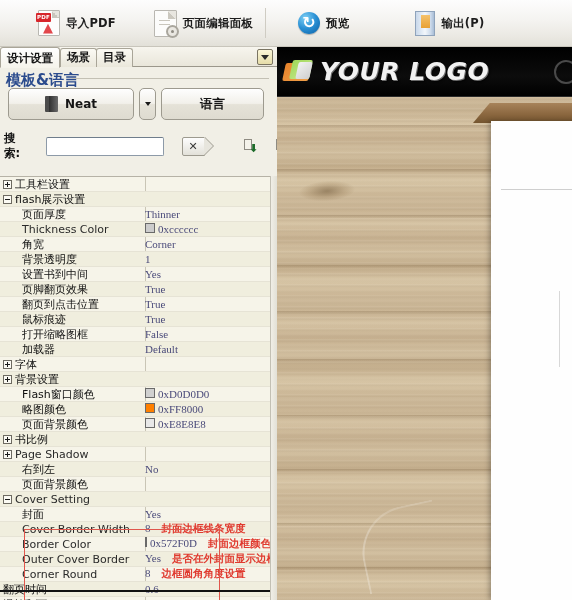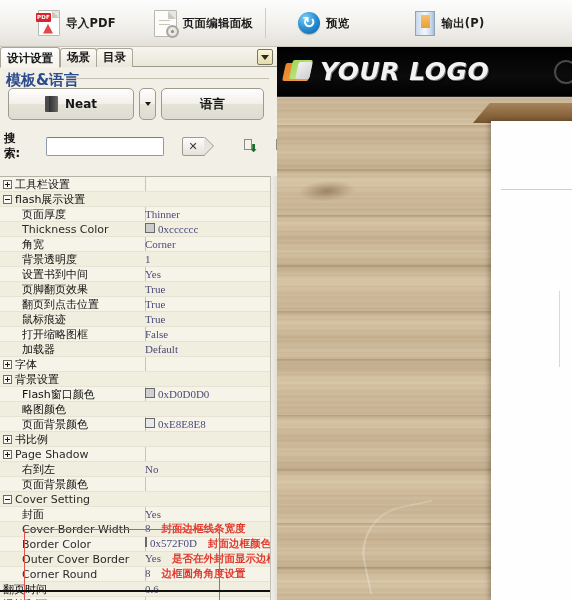--- a/index.html
+++ b/index.html
@@ -423,20 +423,24 @@
         </div>
         <div class="prow">
           <div class="pname child"><span>Flash窗口颜色</span></div>
           <div class="pval">
             <span class="swatch" style="background: rgb(208, 208, 208);"></span>
             <span>0xD0D0D0</span>
           </div>
         </div>
         <div class="prow alt">
           <div class="pname child"><span>略图颜色</span></div>
+          <div class="pval">
+            <span class="swatch" style="background: rgb(255, 128, 0);"></span>
+            <span>0xFF8000</span>
+          </div>
         </div>
         <div class="prow">
           <div class="pname child"><span>页面背景颜色</span></div>
           <div class="pval">
             <span class="swatch" style="background: rgb(232, 232, 232);"></span>
             <span>0xE8E8E8</span>
           </div>
         </div>
         <div class="prow alt">
           <div class="pname"><span class="expander plus"></span><span>书比例</span></div>

